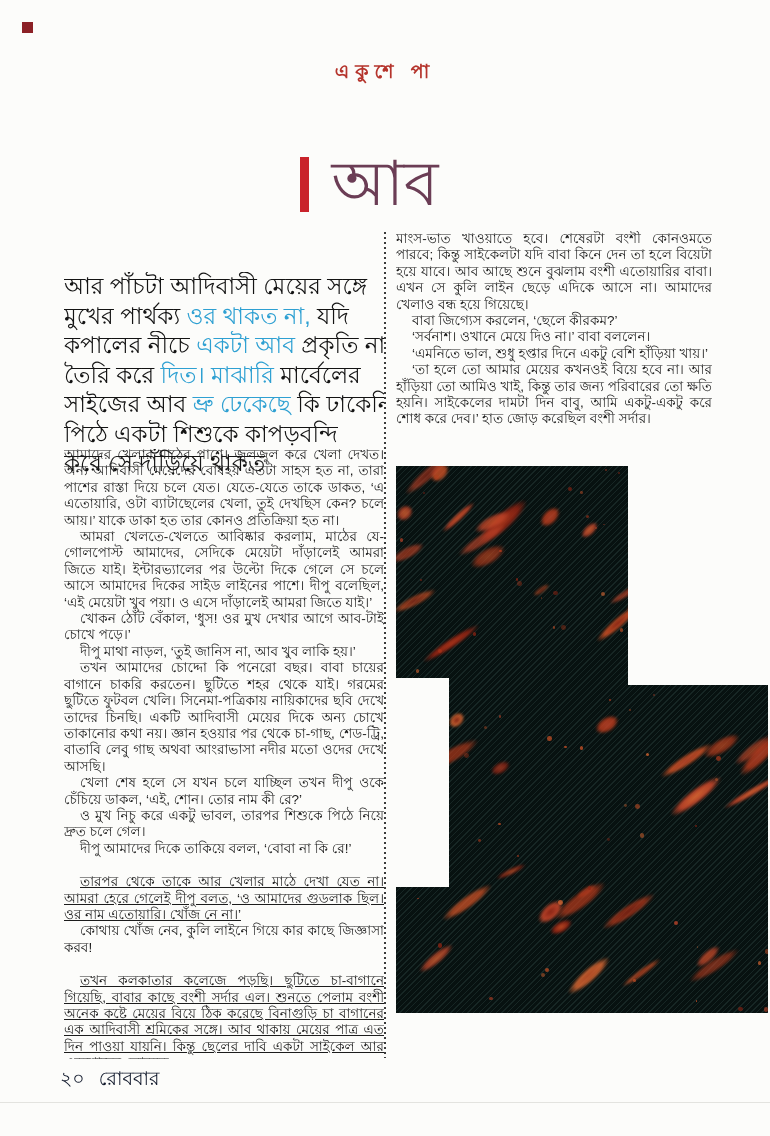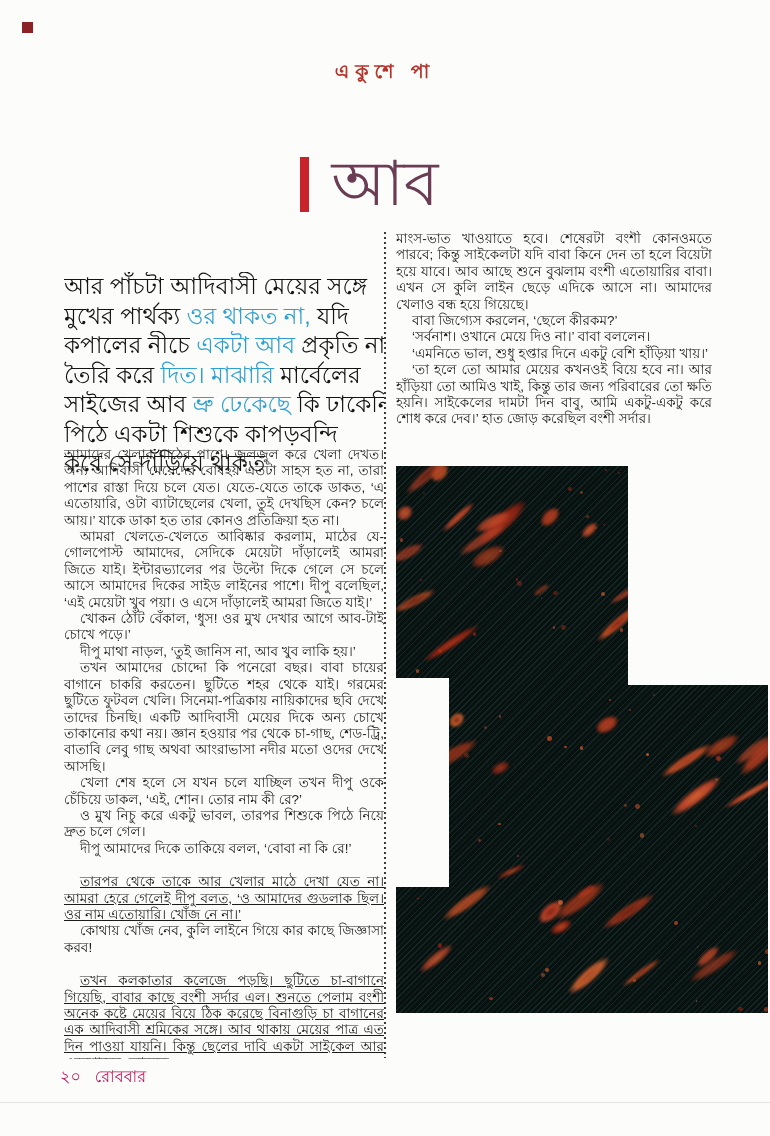--- a/index.html
+++ b/index.html
@@ -41,21 +41,21 @@
   .col p.gap{margin-top:17px;text-decoration:underline;}
   .photo{
     position:absolute;left:396px;top:466px;width:372px;height:547px;overflow:hidden;
     background:
       repeating-linear-gradient(315deg,rgba(24,40,38,.9) 0 1px,rgba(7,17,16,.9) 1px 4px),
       #0b1514;
     clip-path:polygon(0 0,232px 0,232px 219px,372px 219px,372px 547px,0 547px,0 421px,53px 421px,53px 212px,0 212px);
   }
   .photo .blob{position:absolute;border-radius:50%;filter:blur(1.1px);}
   .photo .speck{position:absolute;border-radius:50%;}
-  .footer{position:absolute;left:60px;top:1064px;font-size:16px;color:#be185d;}
+  .footer{position:absolute;left:60px;top:1064px;font-size:19px;color:#0f172a;}
   .footer .pgnum{margin-right:14px;}
   .bottom-rule{position:absolute;left:0;top:1102px;width:770px;height:1px;background:#e3e3df;}
 </style>
 </head>
 <body>
 
 <div class="page">
 
   <div class="corner-square" style="background: rgb(140, 33, 38);"></div>
 

